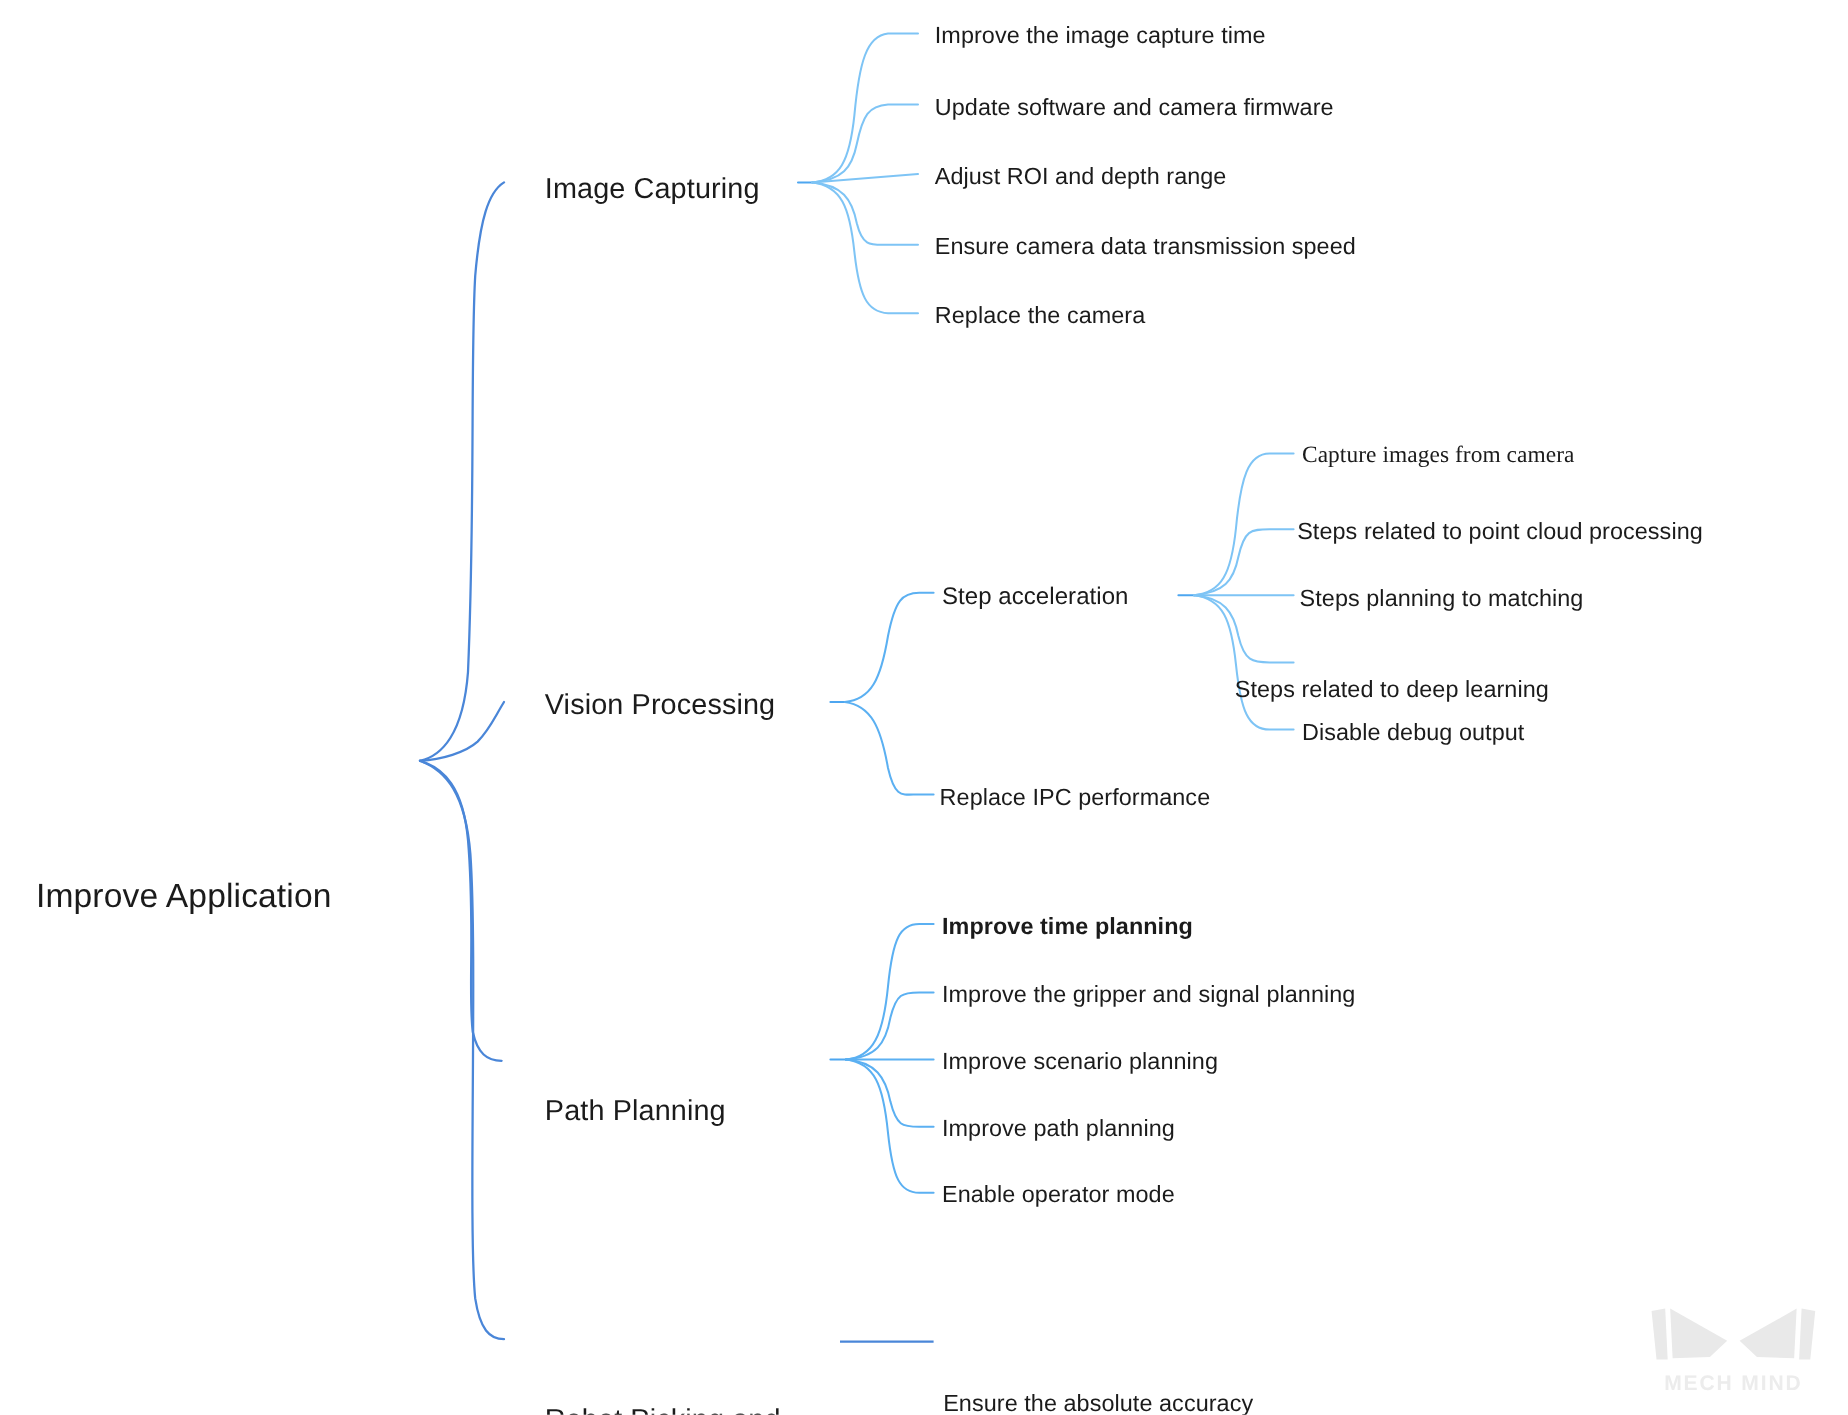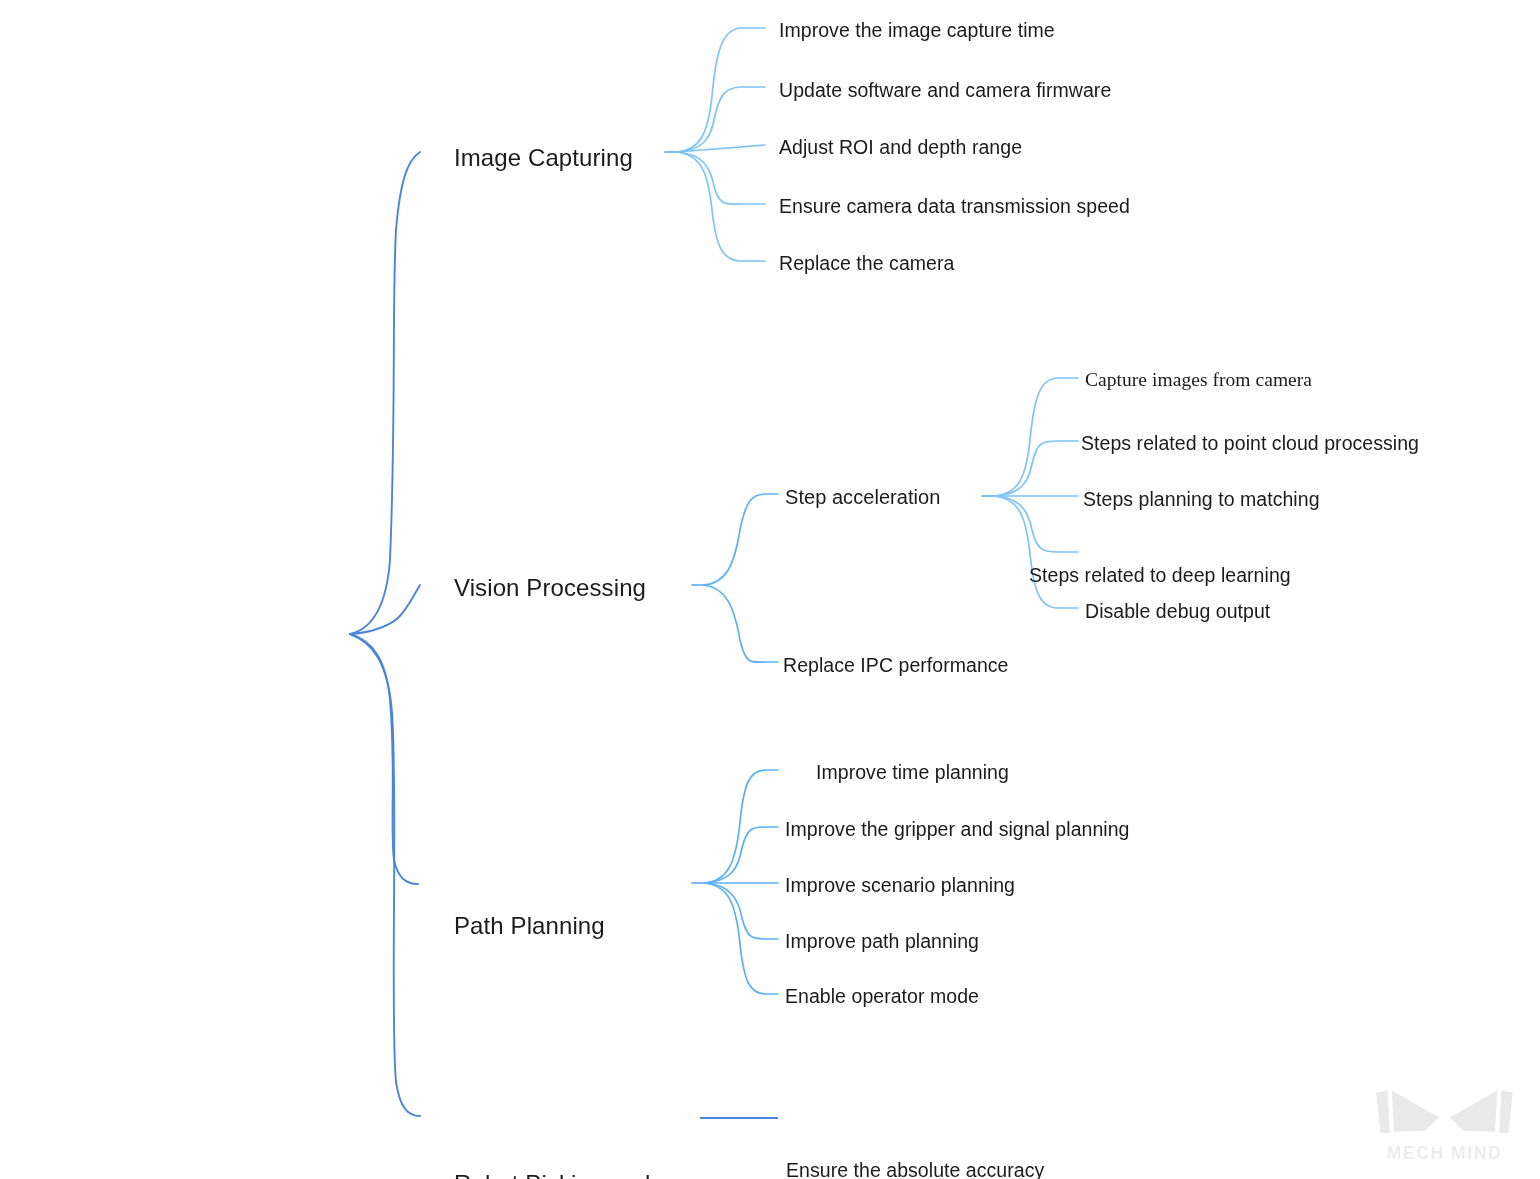--- a/index.html
+++ b/index.html
@@ -117,20 +117,21 @@
     <path d="M705,883 C730,885 738,898 742,918 C747,938 752,939 766,939 L778,939"></path>
     <path d="M705,883 C729,886 736,904 740,944 C744,982 750,994 766,994 L778,994"></path>
   </g>
 
   <g fill="none" stroke="#4a86d8" stroke-width="1.8" stroke-linecap="butt">
     <path d="M700,1118 L778,1118"></path>
   </g>
 </svg>
 
 <div class="node root-node" style="left:30px; top:614px; width:330px;">
+  <div>Improve Application</div>
 </div>
 
 <div class="node branch-node" style="left:454px; top:137px;">Image Capturing</div>
 
 <div class="node leaf-node" style="left:779px; top:16px;text-align:center;">Improve the image capture time</div>
 <div class="node leaf-node" style="left:779px; top:76px;">Update software and camera firmware</div>
 <div class="node leaf-node" style="left:779px; top:133px;">Adjust ROI and depth range</div>
 <div class="node leaf-node" style="left:779px; top:192px;">Ensure camera data transmission speed</div>
 <div class="node leaf-node" style="left:779px; top:249px;">Replace the camera</div>
 
@@ -140,21 +141,21 @@
 <div class="node leaf-node" style="left:783px; top:651px;">Replace IPC performance</div>
 
 <div class="node leaf-node" style="left:1085px; top:366px;font-family:Liberation Serif, serif;">Capture images from camera</div>
 <div class="node leaf-node" style="left:1081px; top:429px;">Steps related to point cloud processing</div>
 <div class="node leaf-node" style="left:1083px; top:485px;">Steps planning to matching</div>
 <div class="node leaf-node" style="left:1029px; top:541px;margin-top:20px;">Steps related to deep learning</div>
 <div class="node leaf-node" style="left:1085px; top:597px;">Disable debug output</div>
 
 <div class="node branch-node" style="left:454px; top:905px;">Path Planning</div>
 
-<div class="node leaf-node" style="left:816px; top:758px;">Improve time planning</div>
+<div class="node leaf-node" style="left:785px; top:758px;font-weight:bold;">Improve time planning</div>
 <div class="node leaf-node" style="left:785px; top:815px;">Improve the gripper and signal planning</div>
 <div class="node leaf-node" style="left:785px; top:871px;">Improve scenario planning</div>
 <div class="node leaf-node" style="left:785px; top:927px;">Improve path planning</div>
 <div class="node leaf-node" style="left:785px; top:982px;">Enable operator mode</div>
 
 <div class="node branch-node" style="left:454px; top:1080px; width:250px;">
   <div>Robot Picking and</div>
   
 </div>
 

